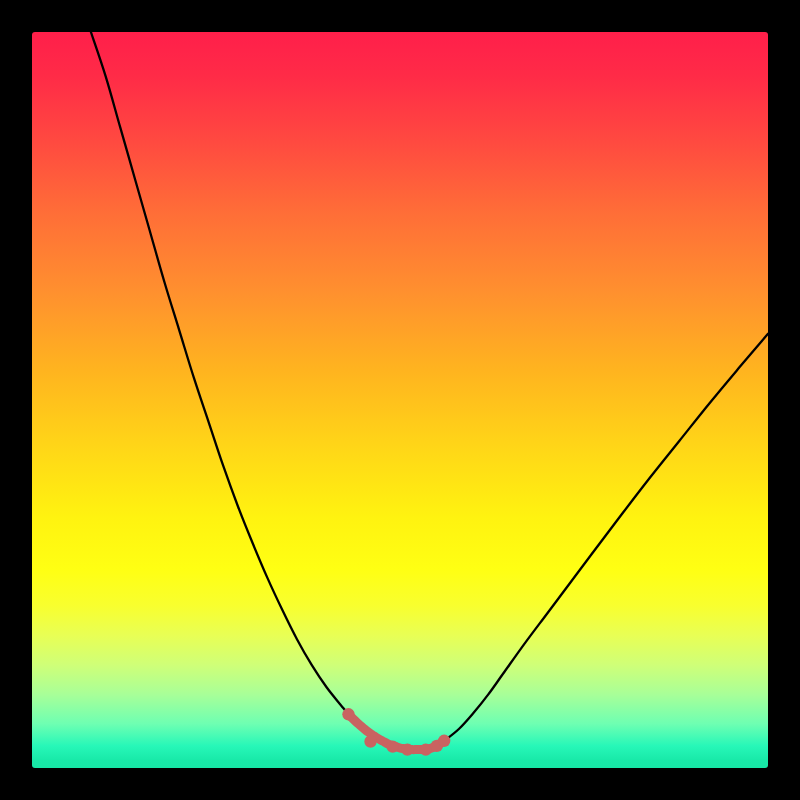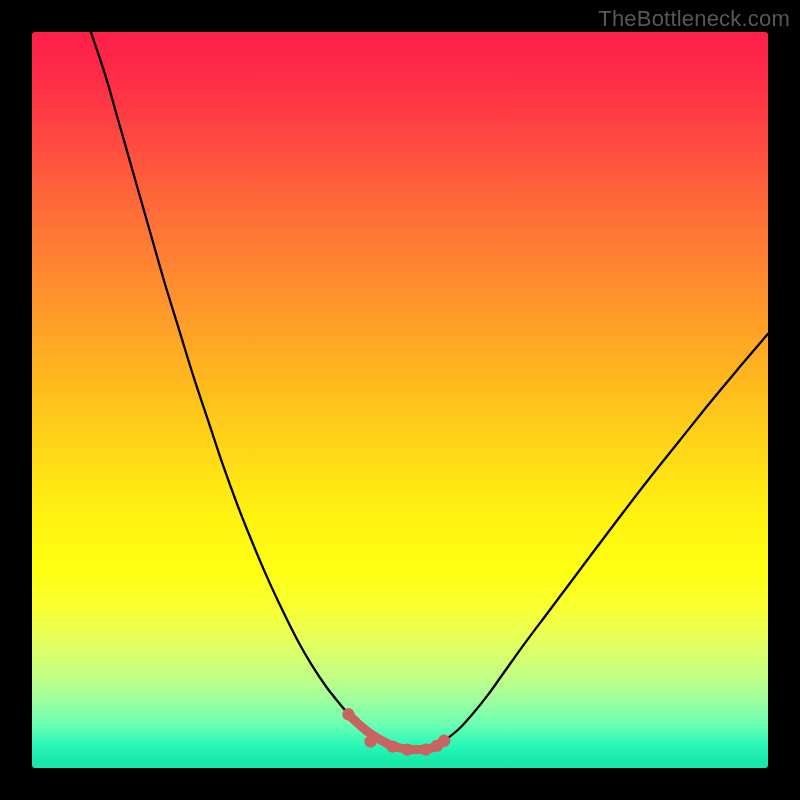--- a/index.html
+++ b/index.html
@@ -87,14 +87,13 @@
           <circle cx="338.56" cy="709.50" r="6.2" fill="#c96361"></circle>
           <circle cx="360.64" cy="714.66" r="6.2" fill="#c96361"></circle>
           <circle cx="375.36" cy="717.60" r="6.2" fill="#c96361"></circle>
           <circle cx="393.76" cy="717.60" r="6.2" fill="#c96361"></circle>
           <circle cx="404.80" cy="713.92" r="6.2" fill="#c96361"></circle>
           <circle cx="412.16" cy="708.77" r="6.2" fill="#c96361"></circle>
         </g>
     </svg>
   </div>
 
-  <div class="attribution">TheBottleneck.com</div>
 </div>
 
 </body></html>

